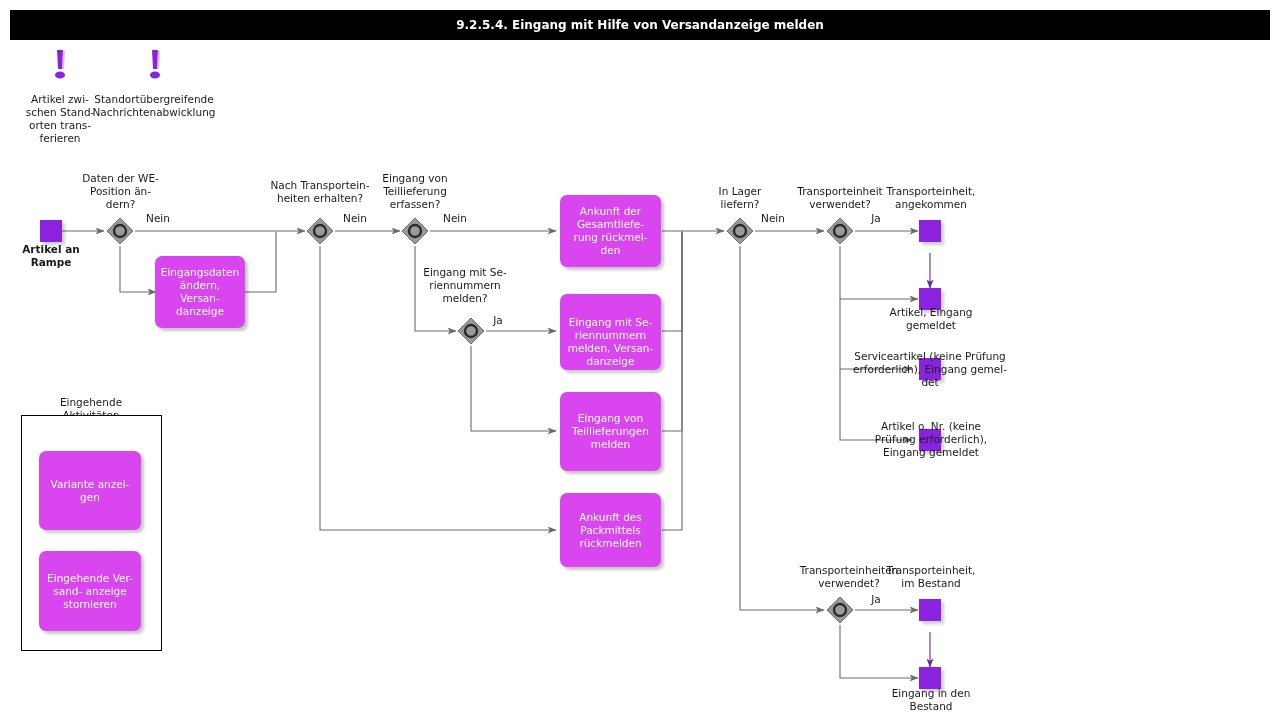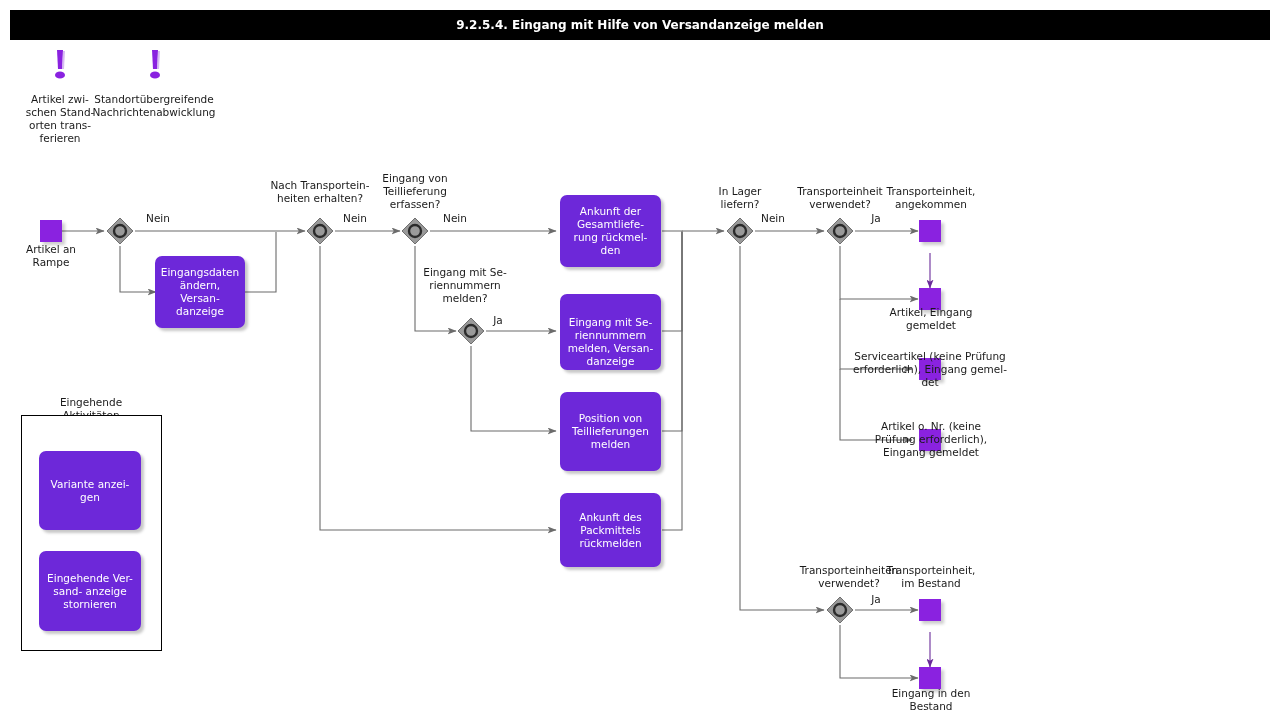--- a/index.html
+++ b/index.html
@@ -20,21 +20,21 @@
   }
 
   
   #wires{position:absolute;left:0;top:0;width:1280px;height:725px;}
 
   
   .node{position:absolute;}
 
   
   .task{
-    background:#6d28d9;color:#ffffff;
+    background:#d946ef;color:#ffffff;
     border-radius:7px;
     box-shadow:3px 3px 3px rgba(0,0,0,0.22);
     display:flex;align-items:center;justify-content:center;
     text-align:center;font-size:10.5px;line-height:13px;
     padding:2px 4px;box-sizing:border-box;
   }
 
   
   .event{
     width:22px;height:22px;background:#8A22E0;
@@ -144,23 +144,26 @@
     <svg width="16" height="34" viewBox="0 0 16 34">
       <path d="M5,0 L11,0 L10,19 L6,19 Z" fill="#8A22E0"></path>
       <ellipse cx="8" cy="25" rx="5" ry="3.6" fill="#8A22E0"></ellipse>
       <path d="M11,1 L13,1 L12,19 L10,19 Z" fill="#b784e8" opacity="0.55"></path>
     </svg>
   </div>
   <div class="lbl" style="left:88px;top:93px;width:132px;">Standortübergreifende
 Nachrichtenabwicklung</div>
 
   <div class="node event" style="left:40px;top:220px;"></div>
-  <div class="lbl" style="left:11px;top:243px;width:80px;">Artikel an
+  <div class="lbl" style="left:11px;top:243px;width:80px;font-weight:bold;">Artikel an
 Rampe</div>
 
+  <div class="lbl" style="left:68px;top:172px;width:105px;">Daten der WE-
+Position än-
+dern?</div>
   <div class="node gateway" style="left:105px;top:216px;">
     <svg width="30" height="30" viewBox="0 0 30 30">
       <path d="M15,2 L28,15 L15,28 L2,15 Z" fill="#9a9a9a" stroke="#6f6f6f" stroke-width="1"></path>
       <path d="M16.5,4 L28,15 L16.5,26.5 L27,15 Z" fill="#7d7d7d" opacity="0.7"></path>
       <circle cx="15" cy="15" r="6" fill="none" stroke="#2b2b2b" stroke-width="2.4"></circle>
     </svg>
   </div>
   <div class="lbl branch" style="left:130px;top:212px;width:56px;">Nein</div>
 
   <div class="node task" style="left:155px;top:256px;width:90px;height:72px;">
@@ -210,21 +213,21 @@
 rung rückmel-
 den</span>
   </div>
   <div class="node task" style="left:560px;top:294px;width:101px;height:76px;align-items:flex-end;">
     <span>Eingang mit Se-
 riennummern
 melden, Versan-
 danzeige</span>
   </div>
   <div class="node task" style="left:560px;top:392px;width:101px;height:79px;">
-    <span>Position von
+    <span>Eingang von
 Teillieferungen
 melden</span>
   </div>
   <div class="node task" style="left:560px;top:493px;width:101px;height:74px;">
     <span>Ankunft des
 Packmittels
 rückmelden</span>
   </div>
 
   <div class="lbl" style="left:700px;top:185px;width:80px;">In Lager

